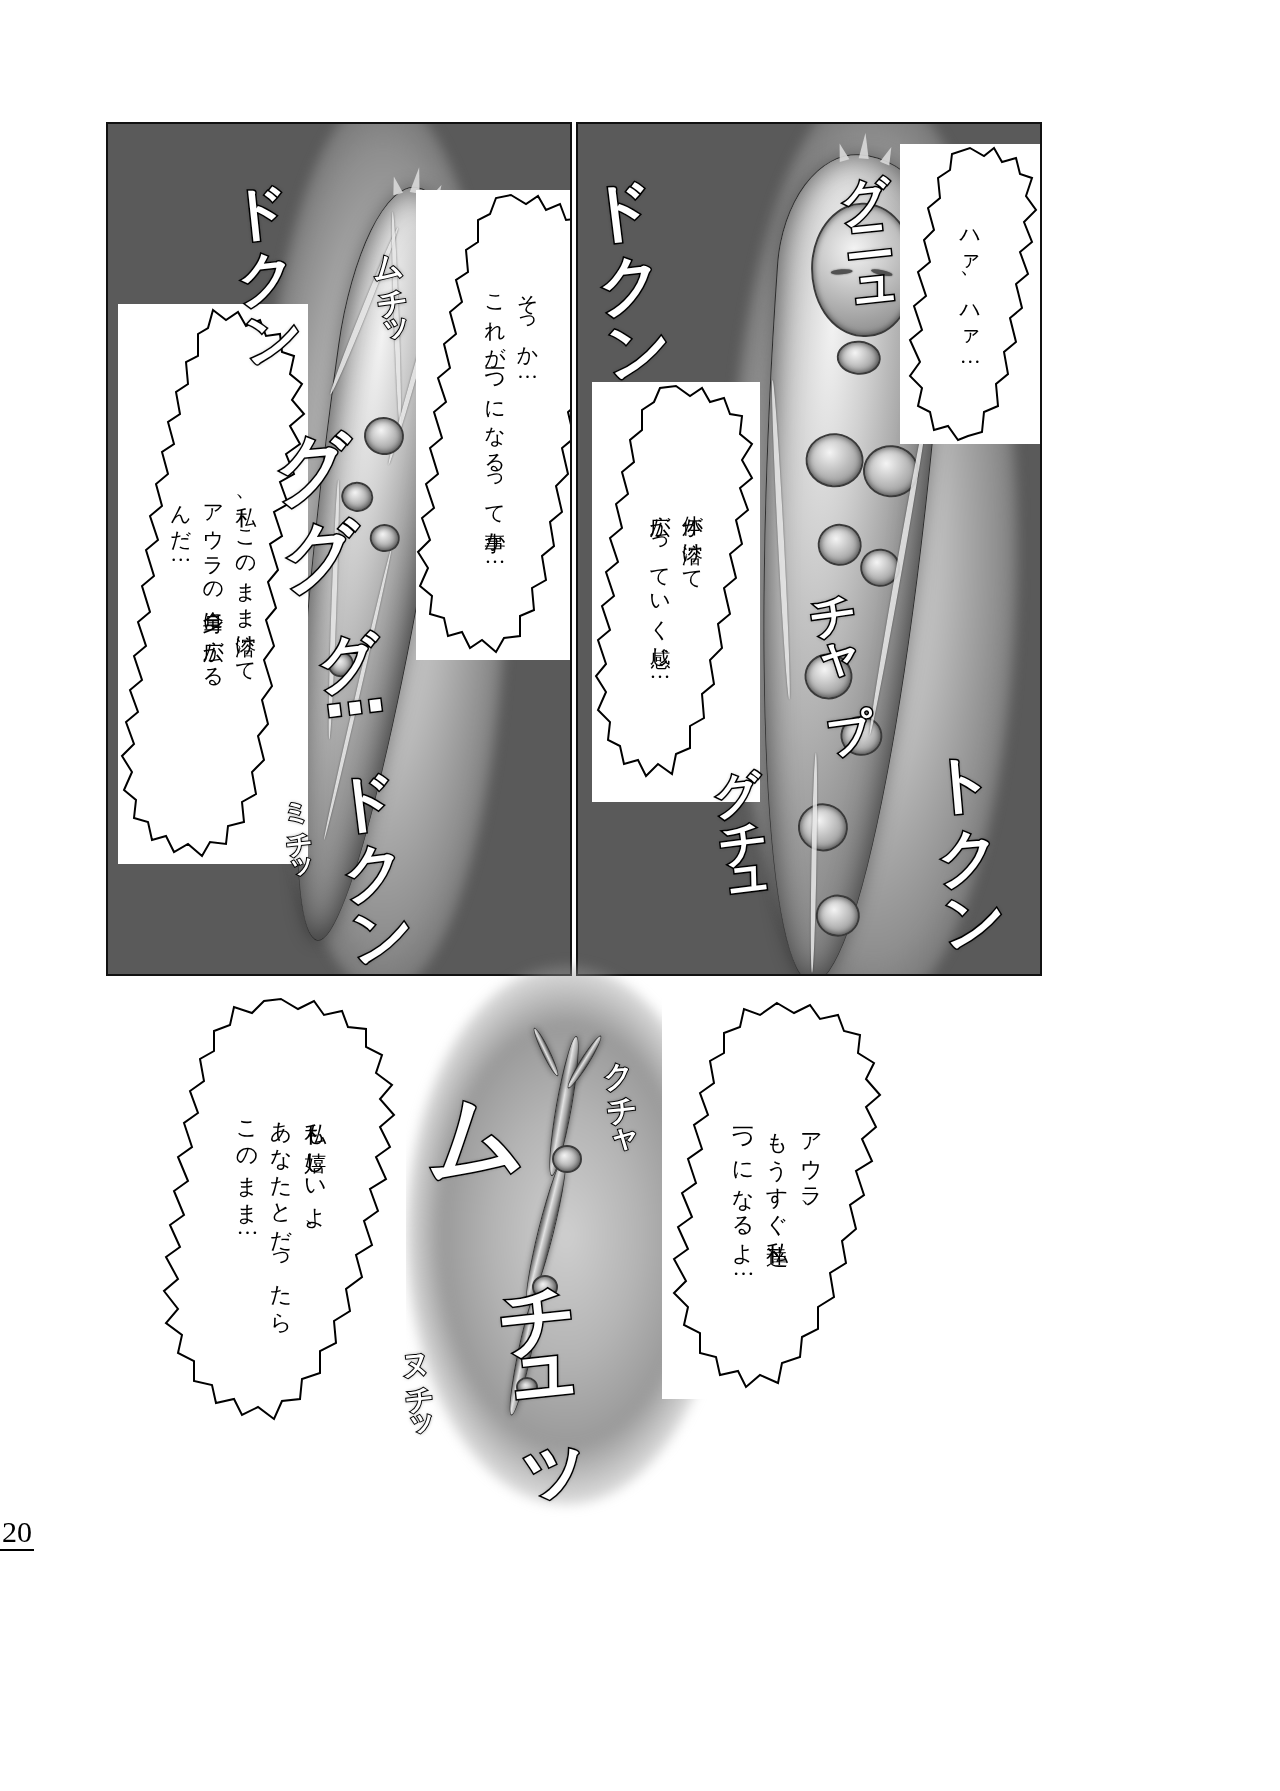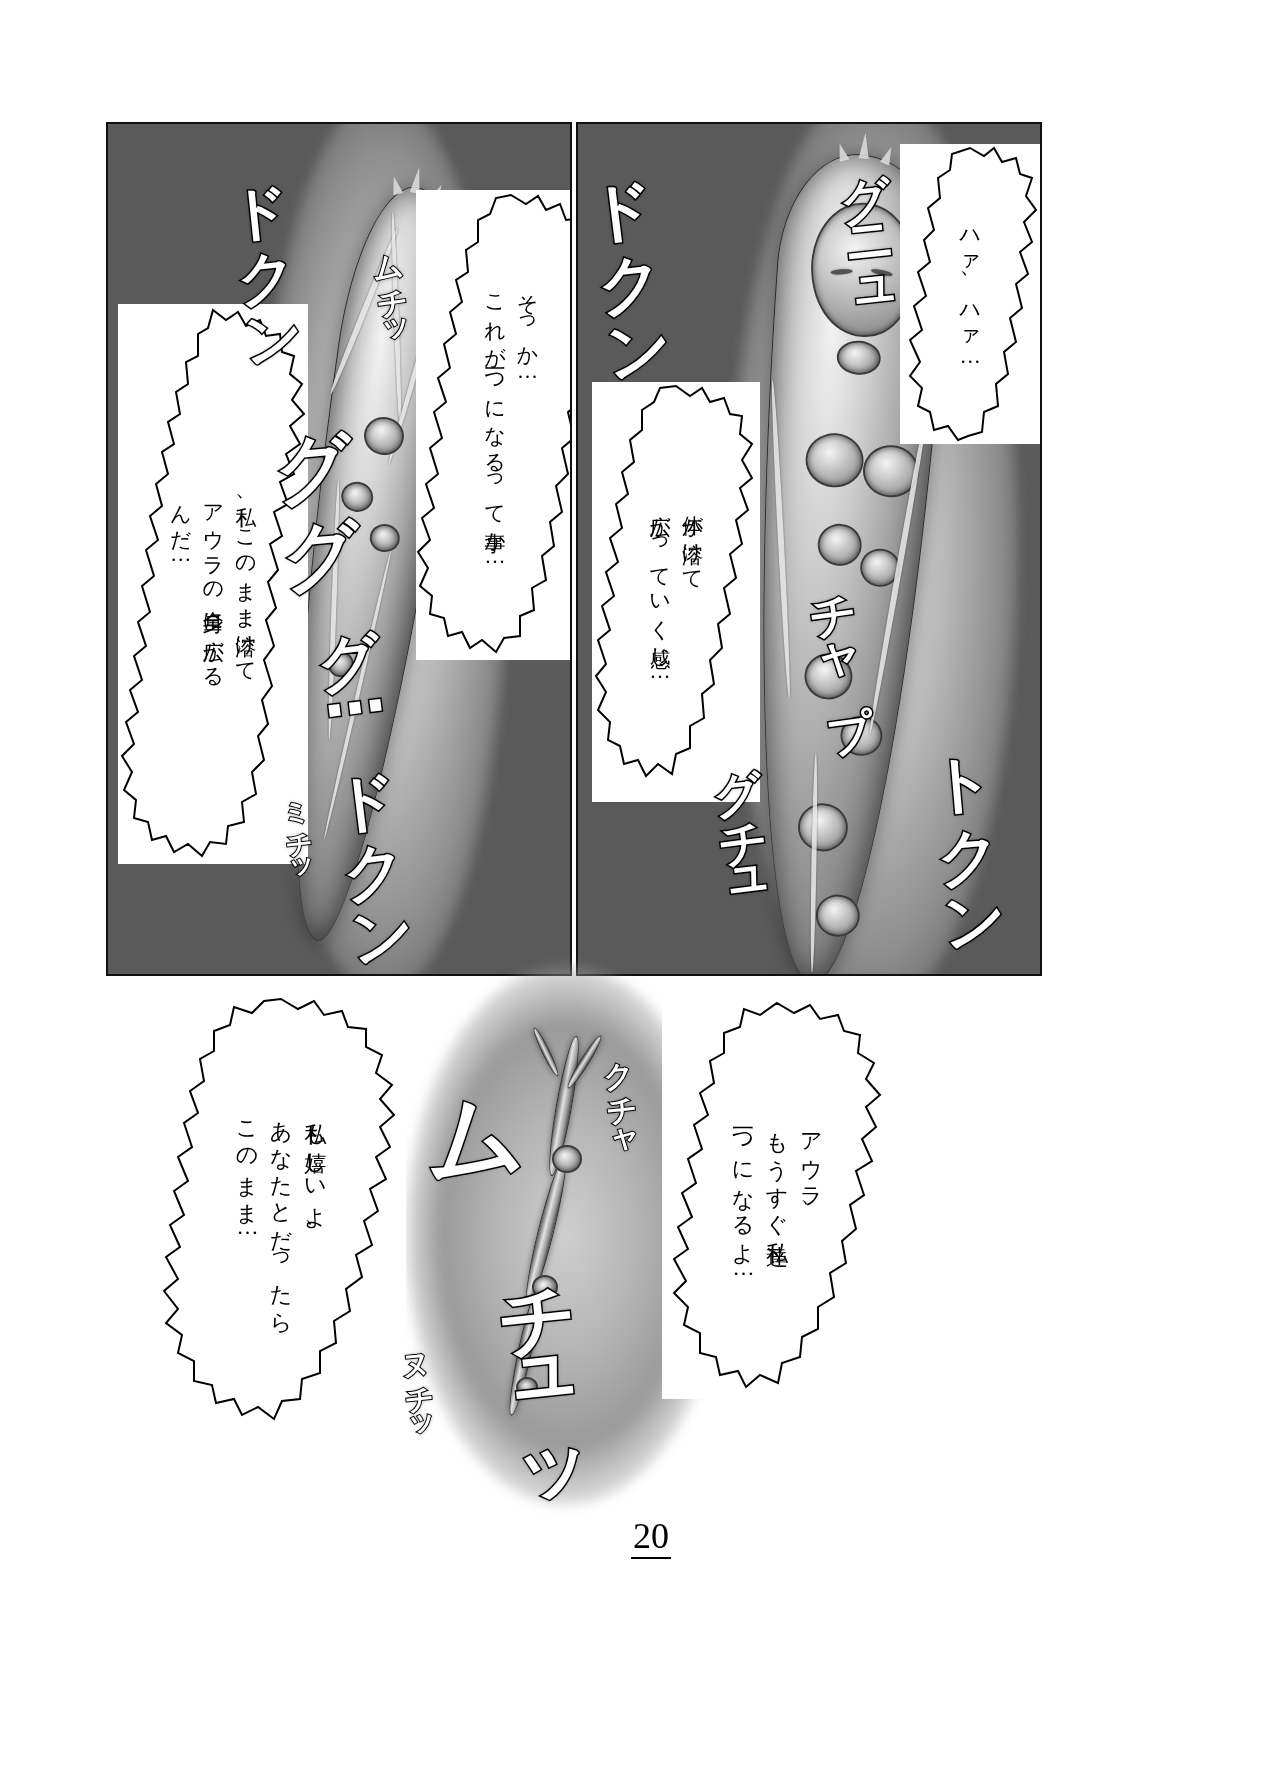--- a/index.html
+++ b/index.html
@@ -136,25 +136,23 @@
     text-shadow: 0 0 4px rgba(0,0,0,.5);
     z-index: 6;
   }
   .sfx.small { -webkit-text-stroke: 2px #000; }
 
   
   #page-number {
     position: absolute;
     left: 0; right: 0;
     top: 1515px;
-    text-align: center;
     font-family: "Liberation Serif", serif;
-    font-size: 36px;
+    font-size: 30px;
     color: #000;
-    padding-left: 22px;
   }
   #page-number span {
     border-bottom: 2px solid #000;
     padding: 0 2px 1px 2px;
   }
 </style>
 </head>
 <body>
 
 <div class="page">

